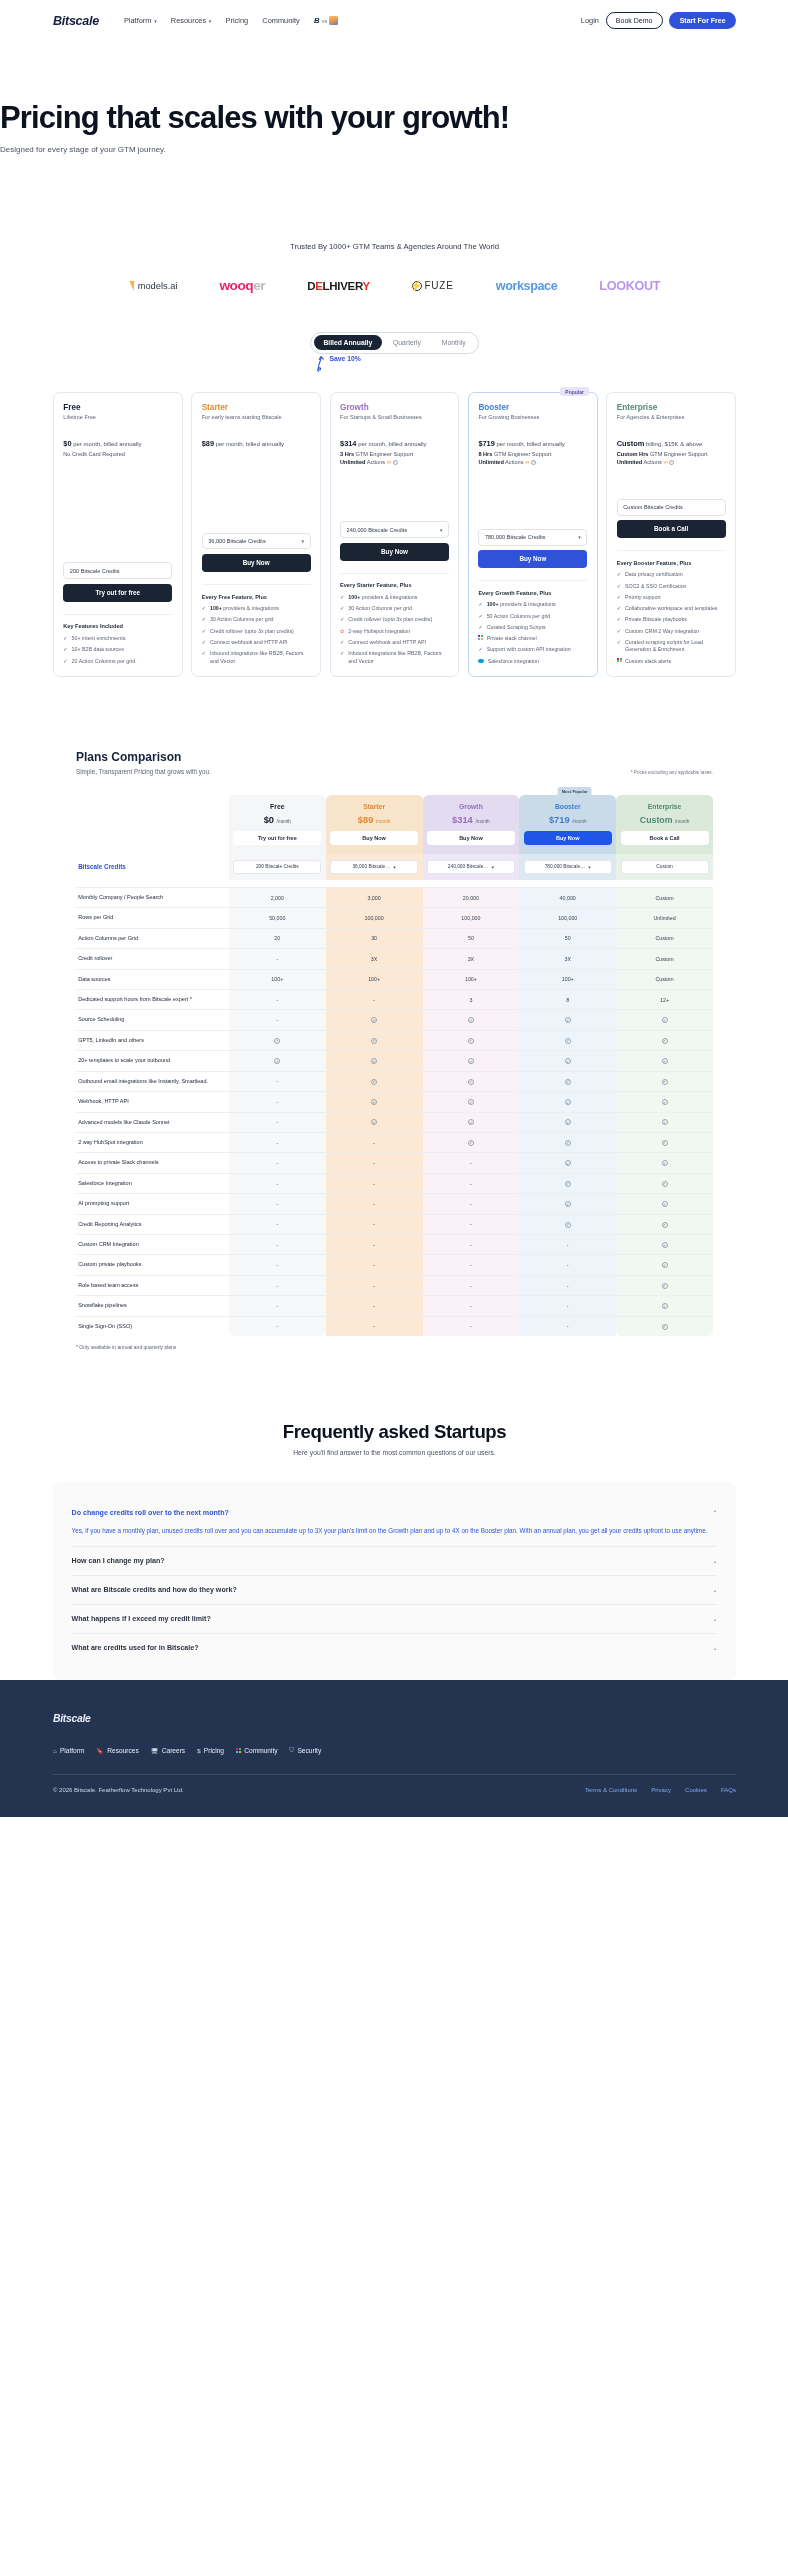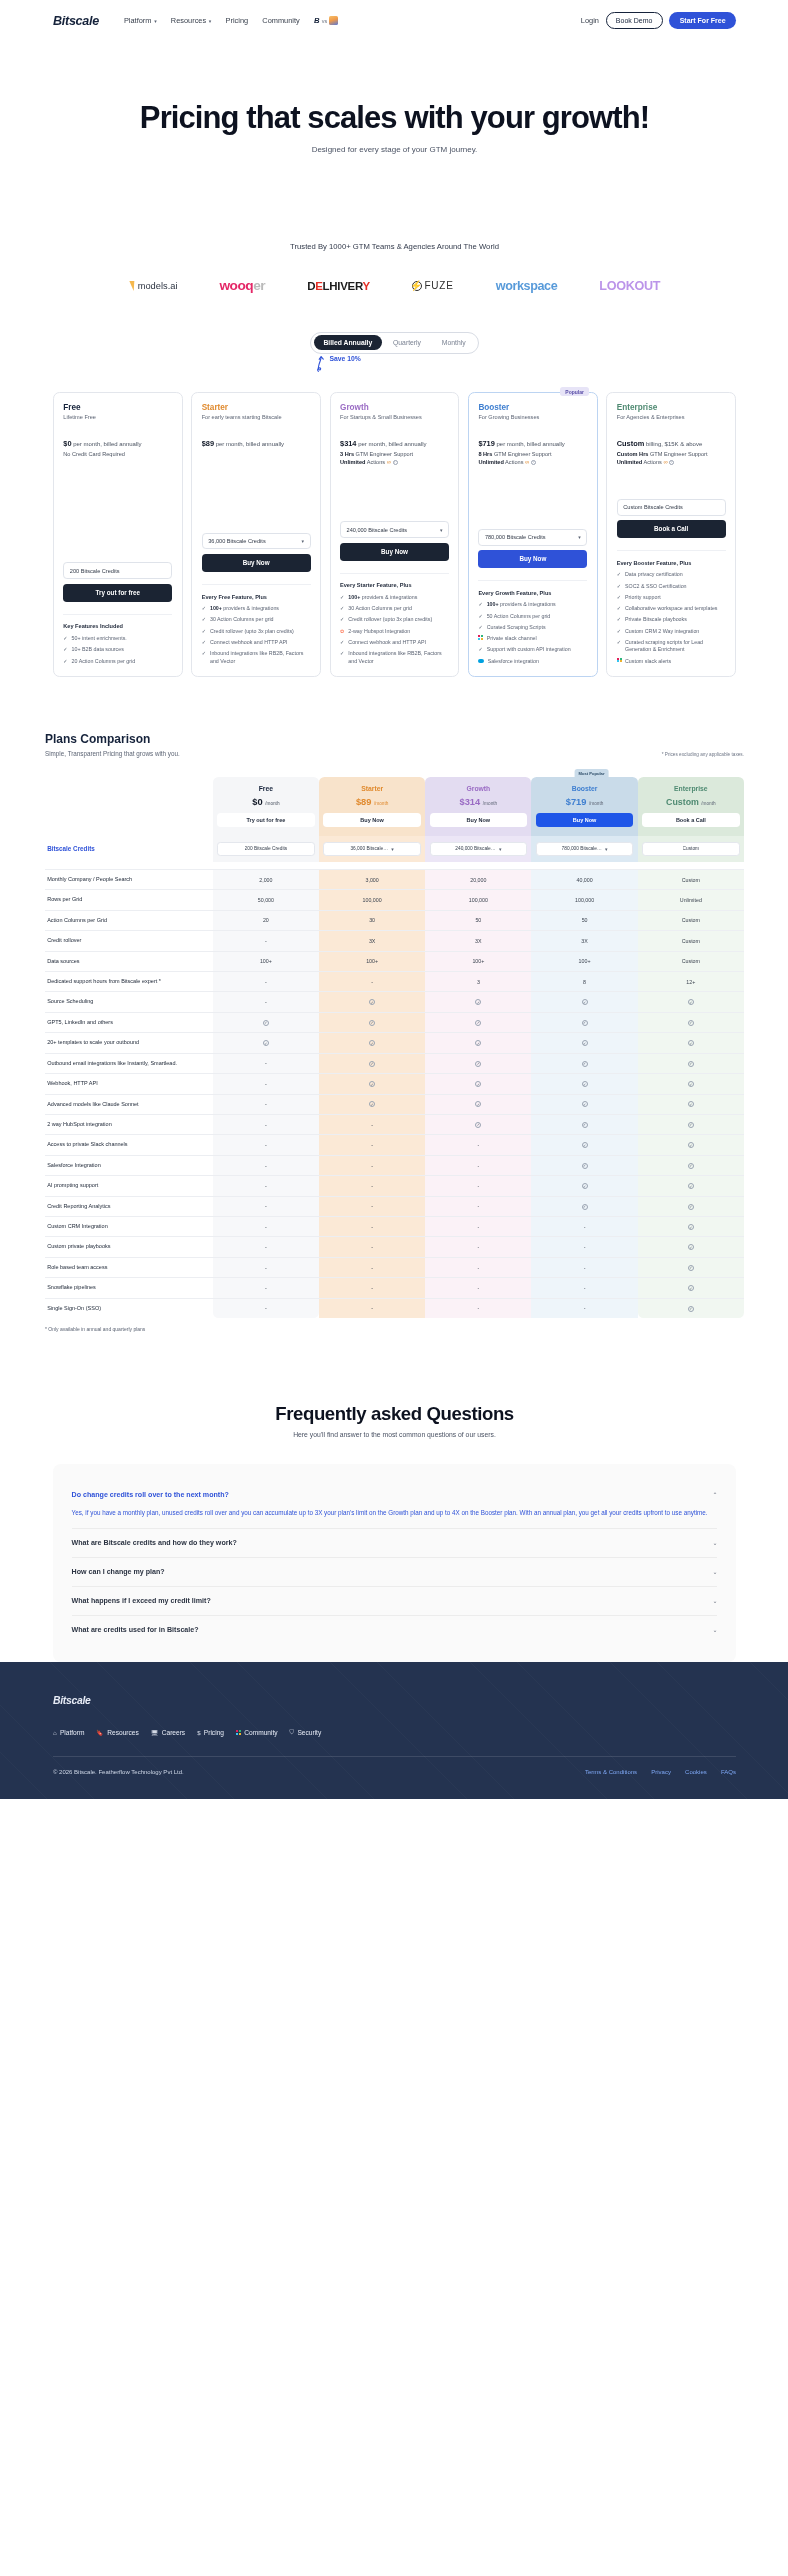--- a/index.html
+++ b/index.html
@@ -55,21 +55,21 @@
     padding: 4.4px 9.3px; font-size: 7px; font-weight: 500; color: #16233b;
     background: #fff; cursor: pointer; white-space: nowrap;
   }
   .btn-blue {
     background: #2f52d8; color: #fff; border: none; border-radius: 547px;
     padding: 5px 10.4px; font-size: 7px; font-weight: 600; cursor: pointer;
     white-space: nowrap;
   }
 
   
-  .hero { text-align: center; padding-top: 59px; }
+  .hero { text-align: left; padding-top: 59px; }
   .hero h1 {
     font-size: 31px; font-weight: 700; letter-spacing: -0.9px; color: #0d1220;
   }
   .hero p.sub { margin-top: 8.8px; font-size: 8px; color: #4a5263; }
 
   
   .trusted { text-align: center; margin-top: 88px; }
   .trusted .t { font-size: 7.7px; color: #31394a; font-weight: 500; }
   .logos {
     margin-top: 24px; display: flex; align-items: center; justify-content: center;
@@ -177,21 +177,21 @@
       linear-gradient(90deg, transparent 0 55%, #2eb67d 55%) 0 0/100% 45% no-repeat,
       linear-gradient(90deg, #36c5f0 0 45%, transparent 45%) 0 100%/100% 45% no-repeat,
       linear-gradient(90deg, transparent 0 55%, #ecb22e 55%) 0 100%/100% 45% no-repeat;
   }
   .ic-sf {
     flex: 0 0 6px; width: 6px; height: 3.8px; background: #00a1e0;
     border-radius: 3.3px 3.3px 3.3px 3.3px; margin-top: 1.1px;
   }
 
   
-  .cmp-section { padding: 0 45px; margin-top: 55px; }
+  .cmp-section { padding: 0 76px; margin-top: 73px; }
   .cmp-head { display: flex; align-items: flex-end; justify-content: space-between; }
   .cmp-title { font-size: 12px; font-weight: 700; color: #16233b; }
   .cmp-sub { font-size: 6.3px; color: #5c6474; margin-top: 3.8px; }
   .cmp-note { font-size: 4.7px; color: #6e7686; }
 
   .tablewrap { margin-top: 20px; position: relative; }
   table.cmp { width: 100%; border-collapse: collapse; table-layout: fixed; }
   table.cmp col.c0 { width: 24%; }
   table.cmp col.cx { width: 15.2%; }
   .hdrcell {
@@ -889,40 +889,40 @@
               <td class="booster dash">-</td>
               <td class="enterprise"><span class="tick">✓</span></td>
 </tr>
           </tbody>
       </table>
       <div class="footnote">* Only available in annual and quarterly plans</div>
     </div>
   </section>
 
   <section class="faq-section z">
-    <h2>Frequently asked Questions</h2>
+    <h2>Frequently asked Startups</h2>
     <div class="fsub">Here you'll find answer to the most common questions of our users.</div>
     <div class="faq-box" id="faq-list">
 <div class="faq-item open">
   <div class="faq-q">
     <span class="qt">Do change credits roll over to the next month?</span>
     <span class="chev">⌃</span>
   </div>
   <div class="faq-a">Yes, if you have a monthly plan, unused credits roll over and you can accumulate up to 3X your plan's limit on the Growth plan and up to 4X on the Booster plan. With an annual plan, you get all your credits upfront to use anytime.</div>
 </div>
 <div class="faq-item ">
   <div class="faq-q">
-    <span class="qt">What are Bitscale credits and how do they work?</span>
+    <span class="qt">How can I change my plan?</span>
     <span class="chev">⌄</span>
   </div>
 
 </div>
 <div class="faq-item ">
   <div class="faq-q">
-    <span class="qt">How can I change my plan?</span>
+    <span class="qt">What are Bitscale credits and how do they work?</span>
     <span class="chev">⌄</span>
   </div>
 
 </div>
 <div class="faq-item ">
   <div class="faq-q">
     <span class="qt">What happens if I exceed my credit limit?</span>
     <span class="chev">⌄</span>
   </div>
 

